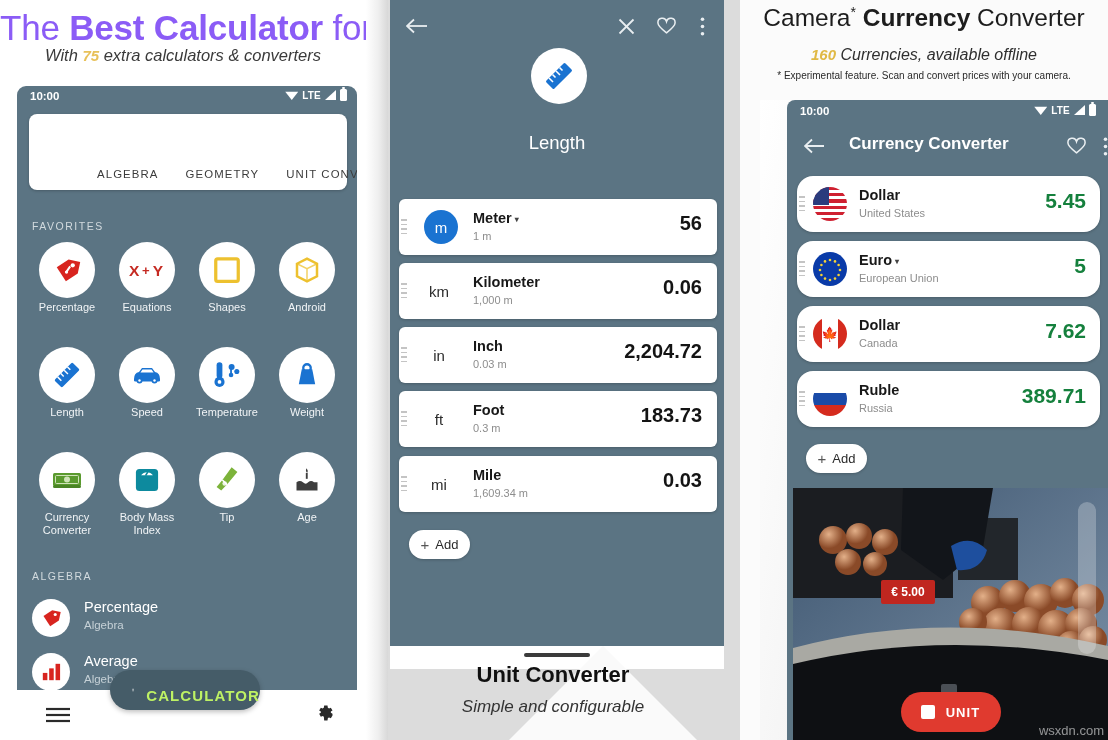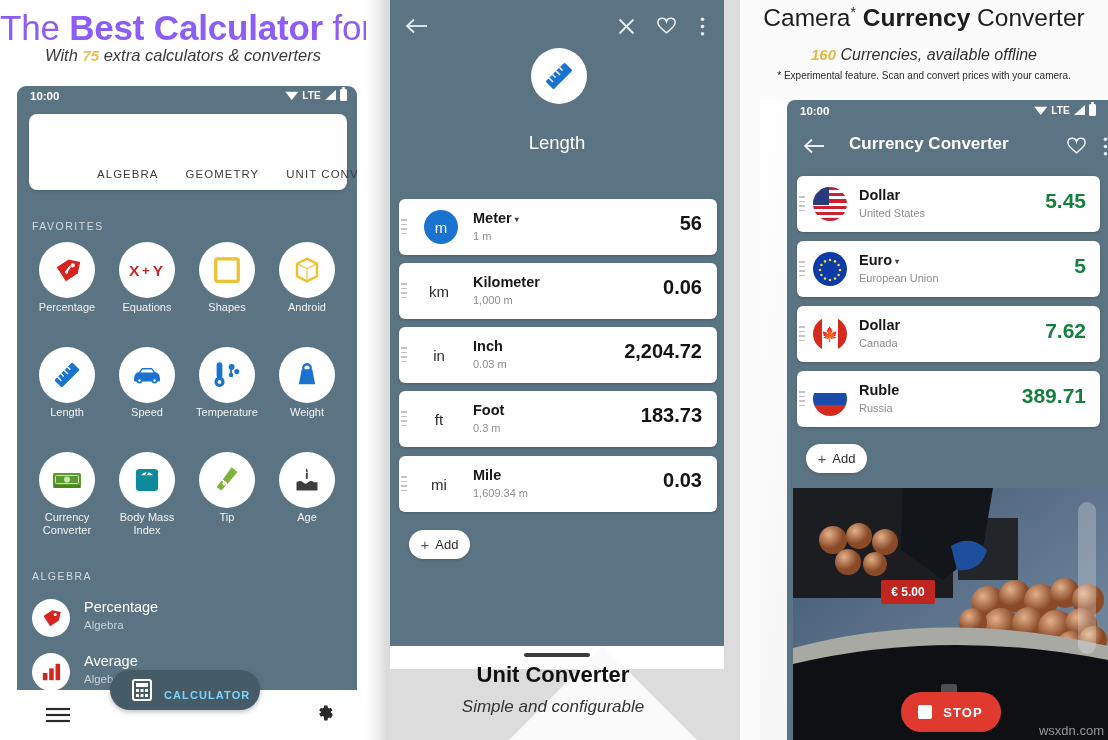--- a/index.html
+++ b/index.html
@@ -58,21 +58,21 @@
 
   .listrow { position: absolute; left: 15px; width: 310px; height: 54px; }
   .lr-circ { position: absolute; left: 0; top: 5px; width: 38px; height: 38px; background: #fff; border-radius: 50%;
     display:flex; align-items:center; justify-content:center; }
   .lr-t { position: absolute; left: 52px; top: 5px; font-size: 14.5px; color: #ffffff; }
   .lr-s { position: absolute; left: 52px; top: 25px; font-size: 11.5px; color: #c6d1d7; }
 
   .calcbtn { position: absolute; left: 110px; top: 670px; width: 150px; height: 40px;
     background: #455c68; border-radius: 20px; display:flex; align-items:center; gap: 12px; padding-left: 22px;
     box-shadow: 0 2px 5px rgba(0,0,0,.25); z-index: 6; }
-  .calcbtn .lab { color: #7dd3fc; font-size: 11px; font-weight: 700; letter-spacing: 1.1px; margin-top: 10px; }
+  .calcbtn .lab { color: #bef264; font-size: 15px; font-weight: 700; letter-spacing: 1.1px; margin-top: 10px; }
   .p1-bottom { position: absolute; left: 17px; top: 690px; width: 340px; height: 50px; background: #fff; }
   .p1-hamb { position: absolute; left: 28px; top: 17px; width: 26px; height: 16px; }
   .p1-gear { position: absolute; right: 22px; top: 13px; width: 20px; height: 20px; }
 
   
   .panel2 { position: absolute; left: 366px; top: 0; width: 374px; height: 740px; background: #dcdcdc; overflow: hidden; }
   .p2-bevel { position:absolute; left:0; top:0; width: 22px; height: 740px;
     background: linear-gradient(90deg,#ffffff 0%, #efefef 55%, #d8d8d8 100%); }
   .phone2 { position: absolute; left: 24px; top: 0; width: 334px; height: 646px; background: #5b7483; }
   .p2-top { position: absolute; left: 0; top: 0; width: 334px; height: 36px; }
@@ -135,21 +135,21 @@
   .status3 { position: absolute; left: 0; top: 0; width: 321px; height: 24px; color: #fff; font-size: 11.5px; }
   .status3 .clk { position: absolute; left: 13px; top: 5px; font-weight: 600; }
   .status3 .icons { position: absolute; right: 12px; top: 4px; display:flex; align-items:center; gap: 4px; }
   .p3-appbar { position: absolute; left: 0; top: 26px; width: 321px; height: 42px; }
   .p3-back { position: absolute; left: 17px; top: 12px; width: 21px; height: 16px; }
   .p3-apptitle { position: absolute; left: 62px; top: 8px; font-size: 17px; font-weight: 700; color: #fff; }
   .p3-heart { position: absolute; left: 280px; top: 11px; width: 19px; height: 18px; }
   .p3-dots { position: absolute; left: 316px; top: 11px; width: 5px; height: 19px; }
 
   .ccard { position: absolute; left: 10px; width: 303px; height: 56px; background: #fff;
-    border-radius: 6px; box-shadow: 0 1px 3px rgba(0,0,0,.2); }
+    border-radius: 16px; box-shadow: 0 1px 3px rgba(0,0,0,.2); }
   .cc-handle { position: absolute; left: 2px; top: 20px; width: 6px; height: 16px; }
   .cc-handle i { display:block; width: 6px; height: 1.5px; background: #c4c4c4; margin-bottom: 3px; }
   .cc-flag { position: absolute; left: 16px; top: 11px; width: 34px; height: 34px;
     border-radius: 50%; overflow: hidden; }
   .cc-name { position: absolute; left: 62px; top: 11px; font-size: 14.5px; color: #181818; font-weight: 600; }
   .cc-sub { position: absolute; left: 62px; top: 31px; font-size: 11px; color: #8d8d8d; }
   .cc-val { position: absolute; right: 14px; top: 13px; font-size: 21px; color: #15803d; font-weight: 700; }
 
   
   .flag-us { background: #fff; position: relative; }
@@ -714,21 +714,21 @@
 
             <path d="M0 160 Q150 120 315 158 L315 176 Q150 140 0 182 Z" fill="#a9a9a3"></path>
 
             <path d="M0 176 Q150 140 315 172 L315 252 L0 252 Z" fill="#0e1013"></path>
             <rect x="148" y="196" width="16" height="12" rx="2" fill="#4a4f55"></rect>
           </svg>
           <div class="pricetag">€ 5.00</div>
           <div class="cam-scrollbar"></div>
           <div class="stopbtn">
             <span class="sq"></span>
-            <span class="lb">STOP</span>
+            <span class="lb">UNIT</span>
           </div>
           <div class="watermark">wsxdn.com</div>
         </div>
       </div>
     </div>
   </div>
 
 </div>
 
 </body></html>

